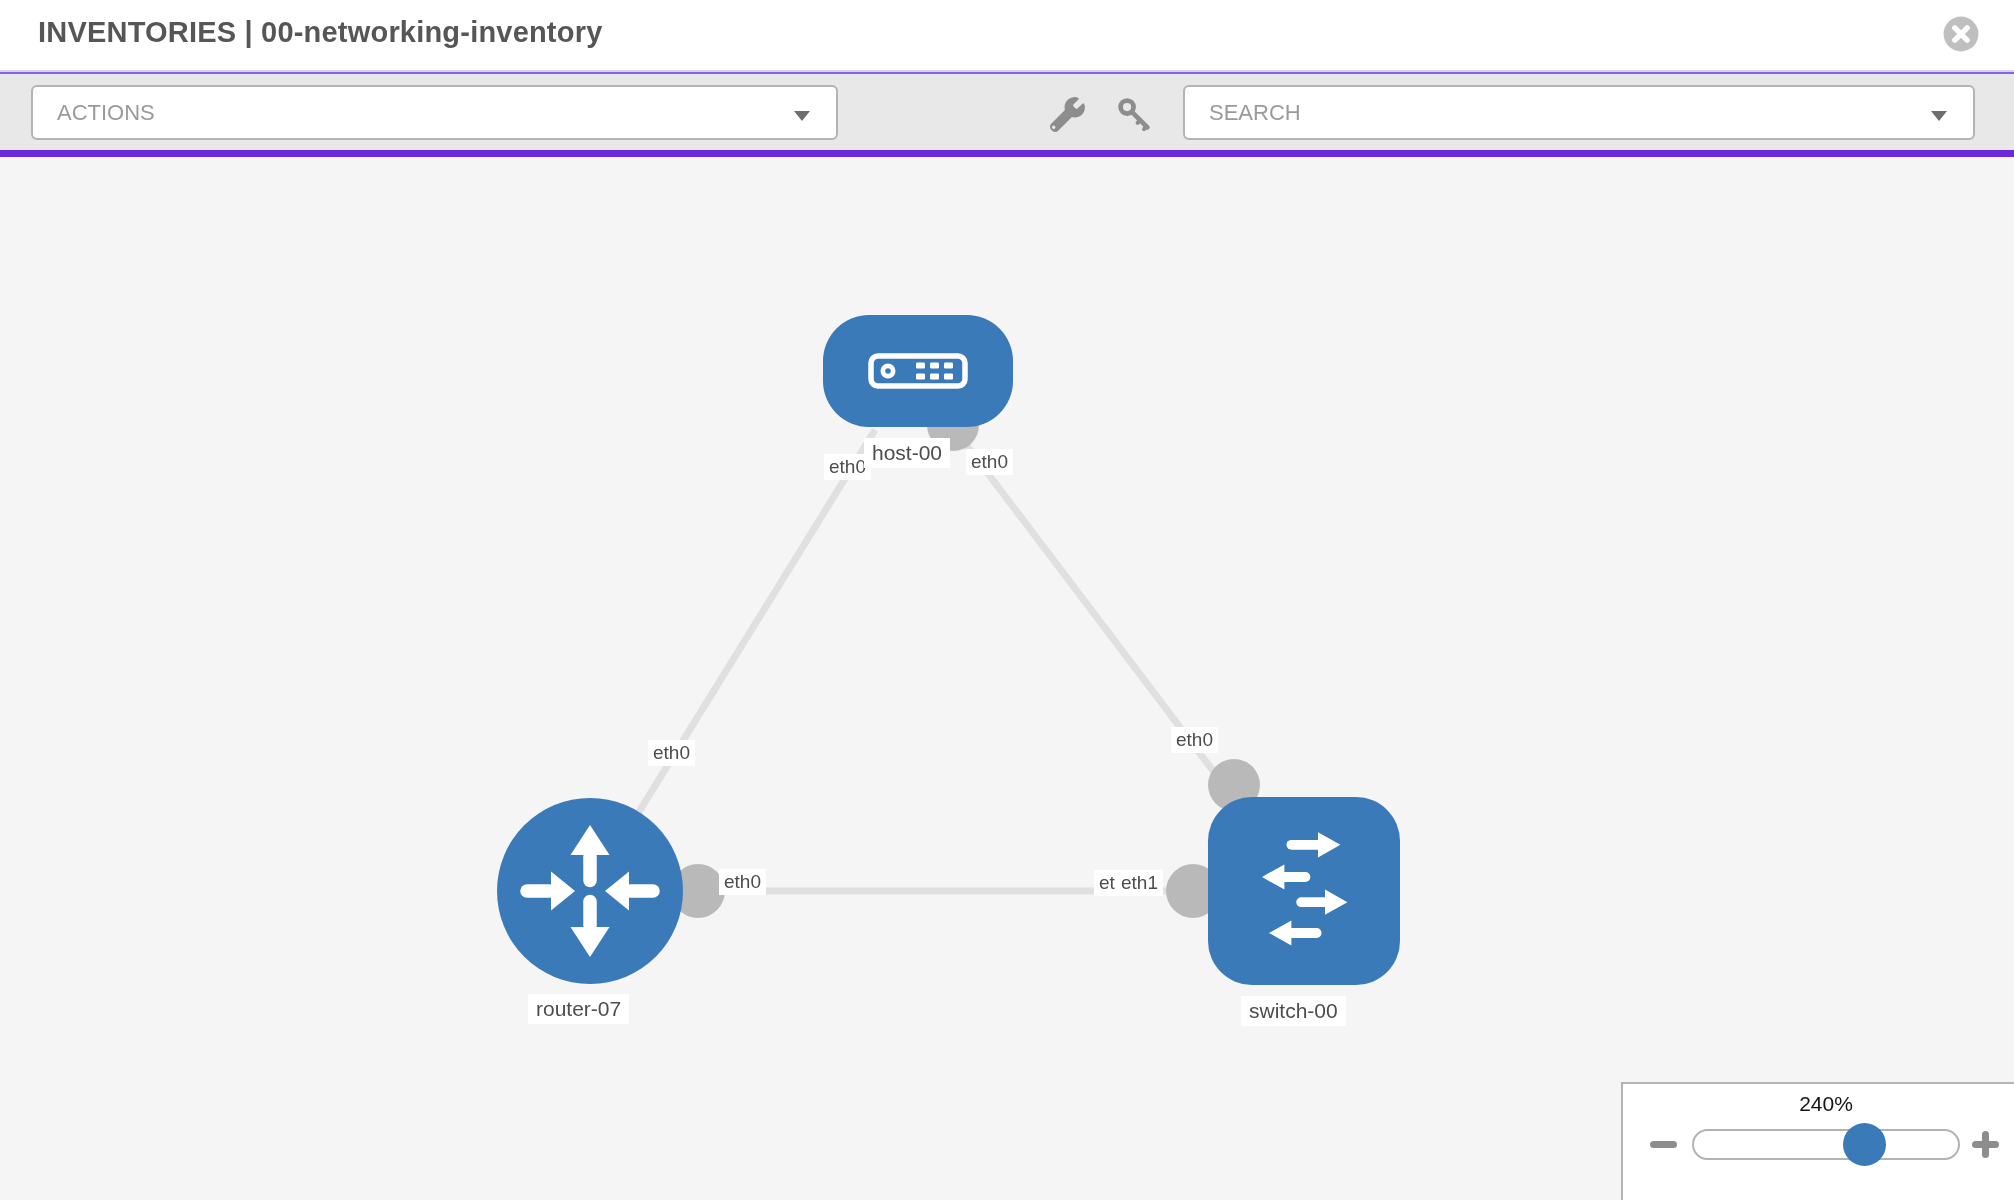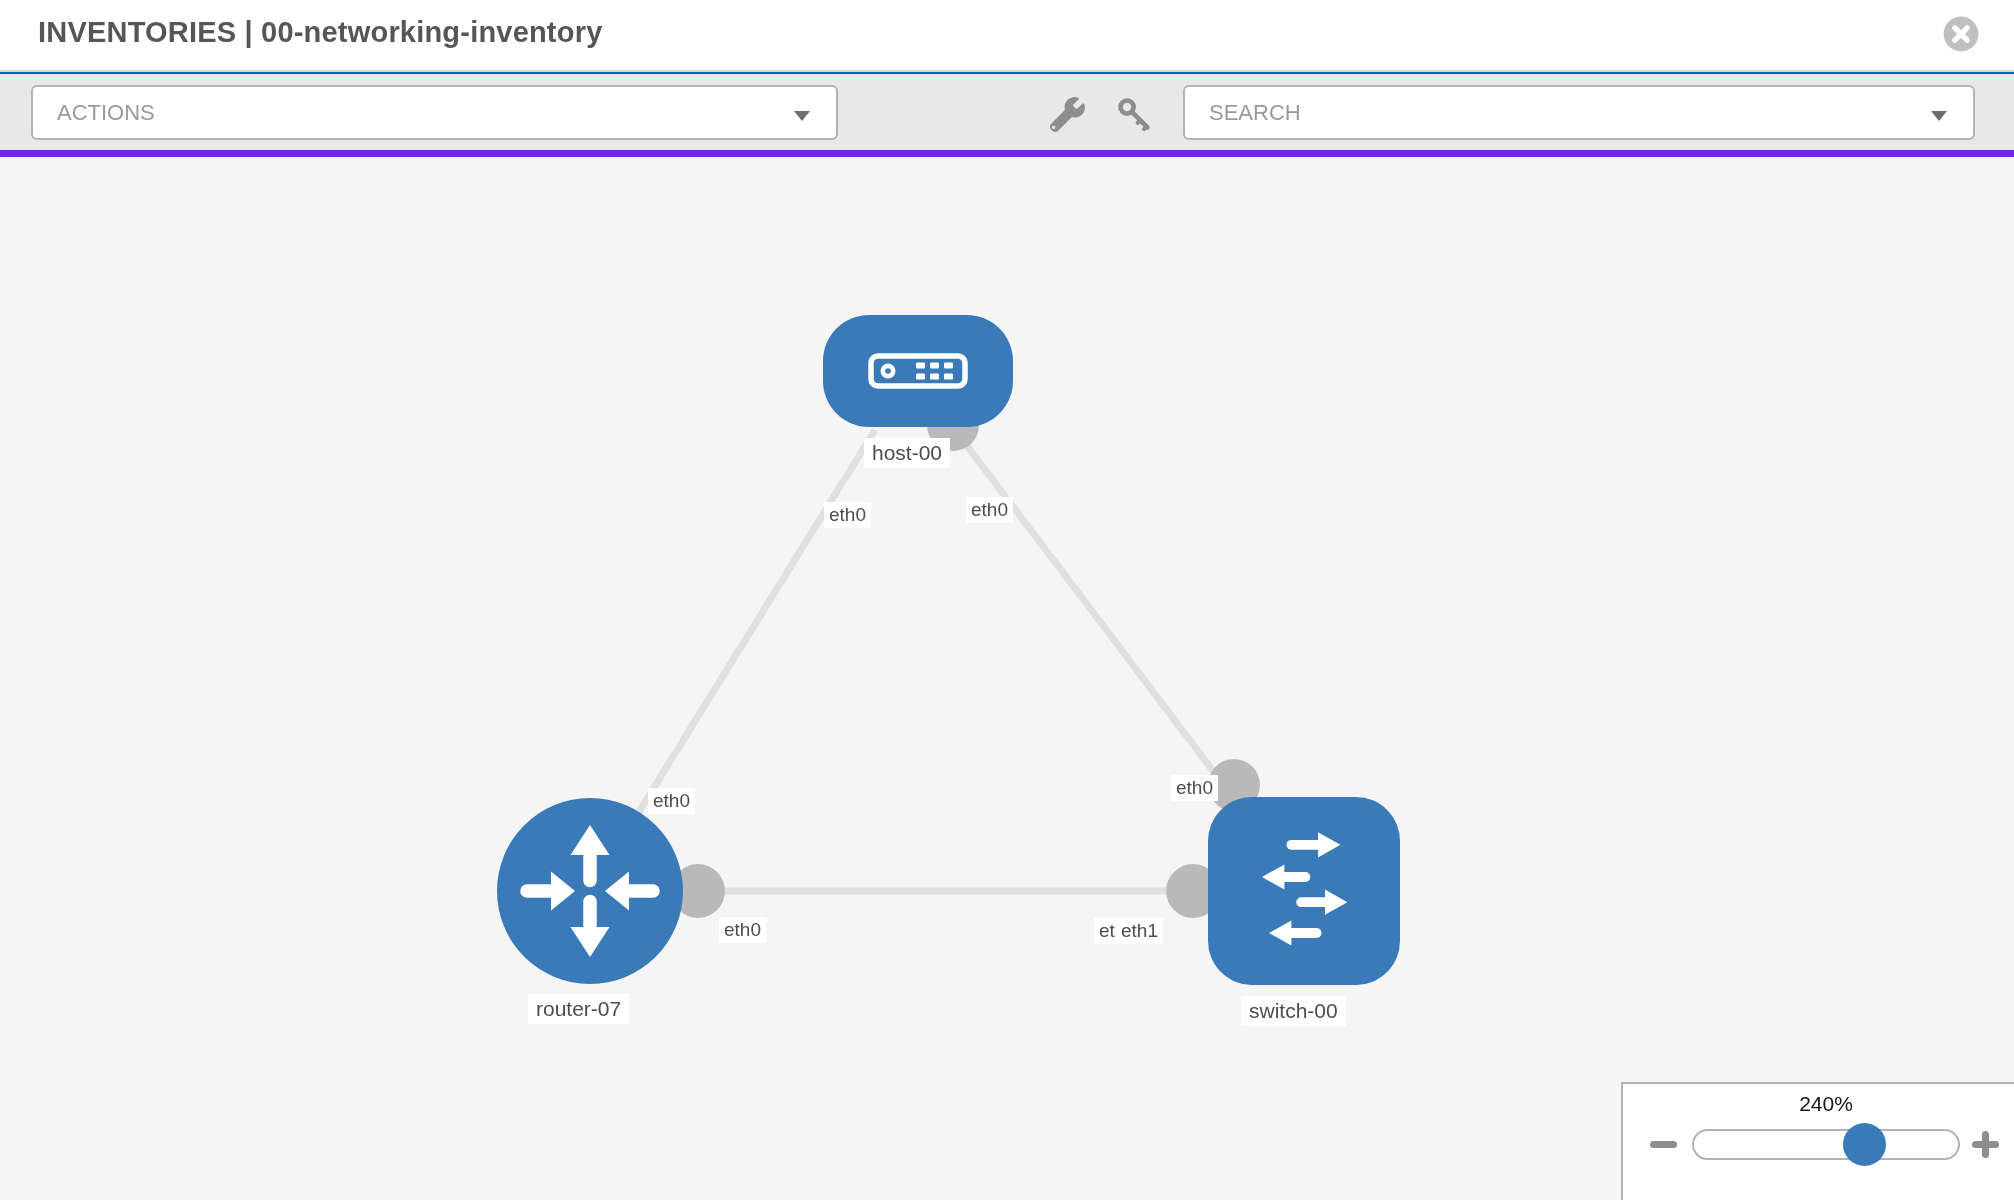--- a/index.html
+++ b/index.html
@@ -1,18 +1,18 @@
 <!DOCTYPE html>
 <html><head>
 <meta charset="utf-8">
 <style>
   * { margin:0; padding:0; box-sizing:border-box; }
   html,body { width:2014px; height:1200px; }
   body { font-family:"Liberation Sans", sans-serif; background:#f5f5f5; }
-  .app { position:relative; width:2014px; height:1200px; overflow:hidden; background:#0369a1; }
+  .app { position:relative; width:2014px; height:1200px; overflow:hidden; background:#8b5cf6; }
 
   
   .panel-header { position:absolute; left:0; top:0; width:2014px; height:72px;
     background:#ffffff; border-bottom:2px solid #d6d6d6; }
   .panel-title { position:absolute; left:38px; top:16px; font-size:29px; font-weight:bold;
     color:#565656; letter-spacing:0.2px; }
   .close-btn { position:absolute; right:34px; top:15px; width:38px; height:38px; cursor:pointer; }
 
   
   .toolbar { position:absolute; left:0; top:74px; width:2014px; height:83px;
@@ -34,21 +34,21 @@
   .links-svg { position:absolute; left:0; top:0; width:2014px; height:1043px; }
 
   .node { position:absolute; background:#3a7ab9; display:flex; align-items:center; justify-content:center; cursor:pointer; }
   .node-host { left:823px; top:158px; width:190px; height:112px; border-radius:46px; }
   .node-router { left:497px; top:641px; width:186px; height:186px; border-radius:50%; }
   .node-switch { left:1208px; top:640px; width:192px; height:188px; border-radius:44px; }
 
   .node-label { position:absolute; background:#ffffff; color:#4d4d4d; font-size:21px;
     padding:3px 8px; line-height:1.15; z-index:6; white-space:nowrap; }
   .if-label { position:absolute; background:#ffffff; color:#4d4d4d; font-size:19px;
-    padding:2px 5px; line-height:1.15; z-index:4; white-space:nowrap;margin-top:48px; }
+    padding:2px 5px; line-height:1.15; z-index:4; white-space:nowrap; }
   .if-over { z-index:5; }
 
   .lbl-host   { left:864px; top:281px; }
   .lbl-router { left:528px; top:837px; }
   .lbl-switch { left:1241px; top:839px; }
 
   .if-host-left   { left:824px; top:297px; z-index:3; }
   .if-host-right  { left:966px; top:292px; }
   .if-router-top  { left:648px; top:583px; }
   .if-switch-top  { left:1171px; top:570px; }

